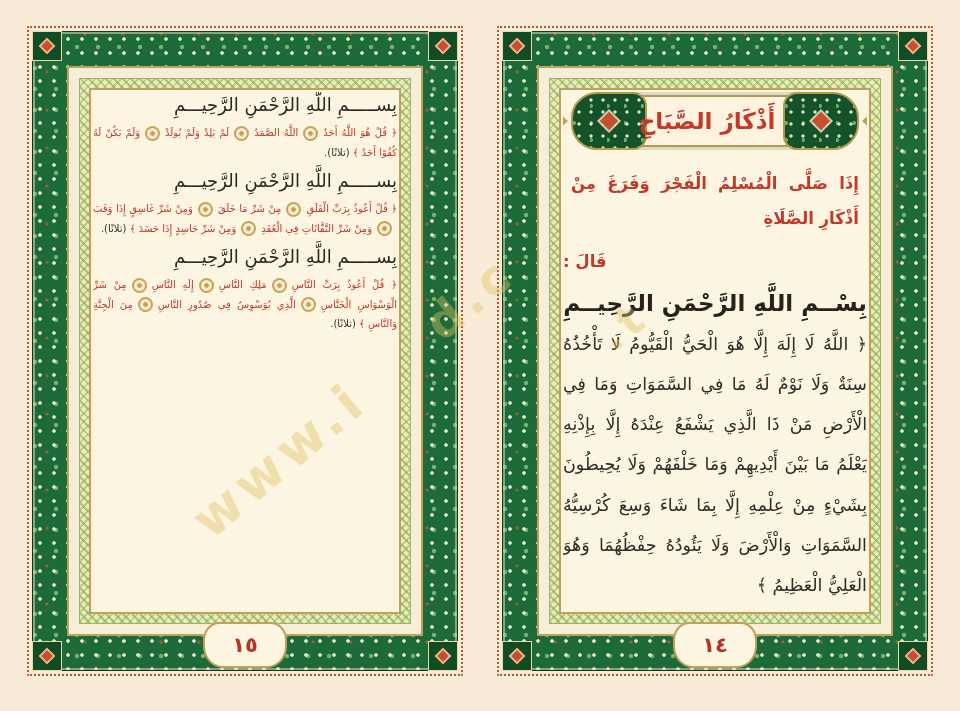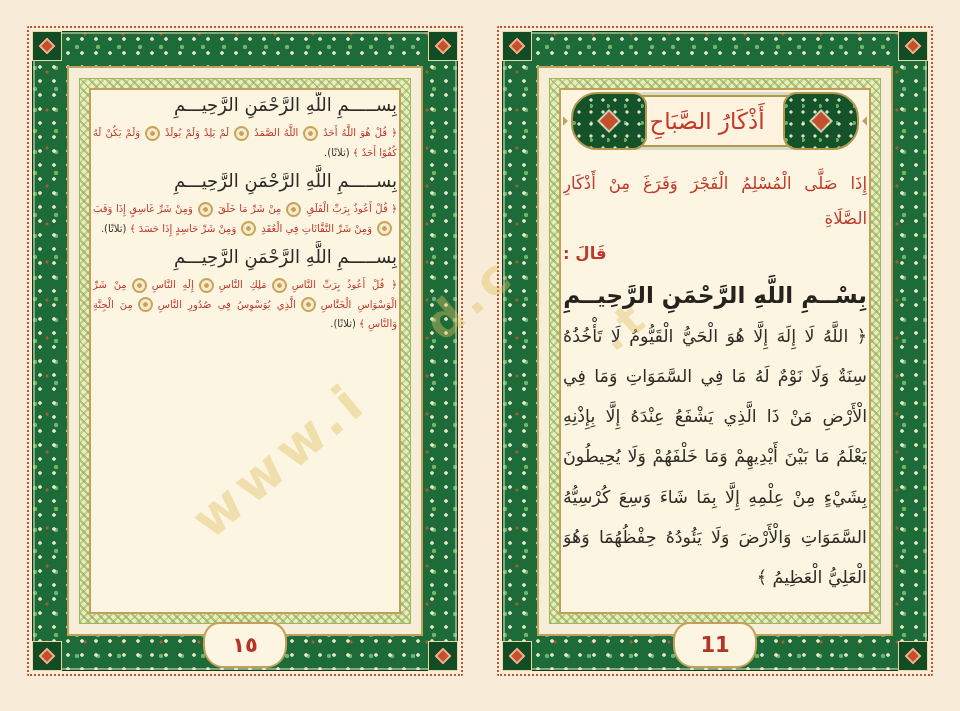--- a/index.html
+++ b/index.html
@@ -162,27 +162,27 @@
   .cart-end::after{
     content:"";position:absolute;left:50%;top:50%;
     width:13px;height:13px;transform:translate(-50%,-50%) rotate(45deg);
     background:var(--red-accent);
     box-shadow:0 0 0 2px rgba(250,240,205,.8);
   }
   .cart-title{
     position:absolute;left:0;right:16px;top:50%;transform:translateY(-50%);
     text-align:center;
     color:#c5392b;
-    font-size:23px;font-weight:normal;
+    font-size:23px;font-weight:bold;
     z-index:2;
   }
   .intro{
-    margin:0;
+    margin:8px;
     color:var(--red-text);
-    font-size:16.5px;font-weight:normal;
+    font-size:16.5px;font-weight:bold;
     line-height:2.15;
     text-align:justify;
   }
   .qala{
     margin:0 0 4px;
     color:var(--red-text);
     font-size:16.5px;font-weight:bold;
     line-height:2.1;
     text-align:left;
     padding-left:0;
@@ -261,16 +261,16 @@
         <div class="cart-end r"></div>
         <div class="cart-title">أَذْكَارُ الصَّبَاحِ</div>
       </div>
 
       <p class="intro">إِذَا صَلَّى الْمُسْلِمُ الْفَجْرَ وَفَرَغَ مِنْ أَذْكَارِ الصَّلَاةِ</p>
       <p class="qala">قَالَ :</p>
       <div class="bismillah big">بِسْــمِ اللَّهِ الرَّحْمَنِ الرَّحِيــمِ</div>
       <p class="kursi">﴿ اللَّهُ لَا إِلَهَ إِلَّا هُوَ الْحَيُّ الْقَيُّومُ لَا تَأْخُذُهُ سِنَةٌ وَلَا نَوْمٌ لَهُ مَا فِي السَّمَوَاتِ وَمَا فِي الْأَرْضِ مَنْ ذَا الَّذِي يَشْفَعُ عِنْدَهُ إِلَّا بِإِذْنِهِ يَعْلَمُ مَا بَيْنَ أَيْدِيهِمْ وَمَا خَلْفَهُمْ وَلَا يُحِيطُونَ بِشَيْءٍ مِنْ عِلْمِهِ إِلَّا بِمَا شَاءَ وَسِعَ كُرْسِيُّهُ السَّمَوَاتِ وَالْأَرْضَ وَلَا يَئُودُهُ حِفْظُهُمَا وَهُوَ الْعَلِيُّ الْعَظِيمُ ﴾</p>
     </div>
 
-    <div class="pagenum">11</div>
+    <div class="pagenum">١٤</div>
   </div>
 
 </div>
 
 </body></html>

